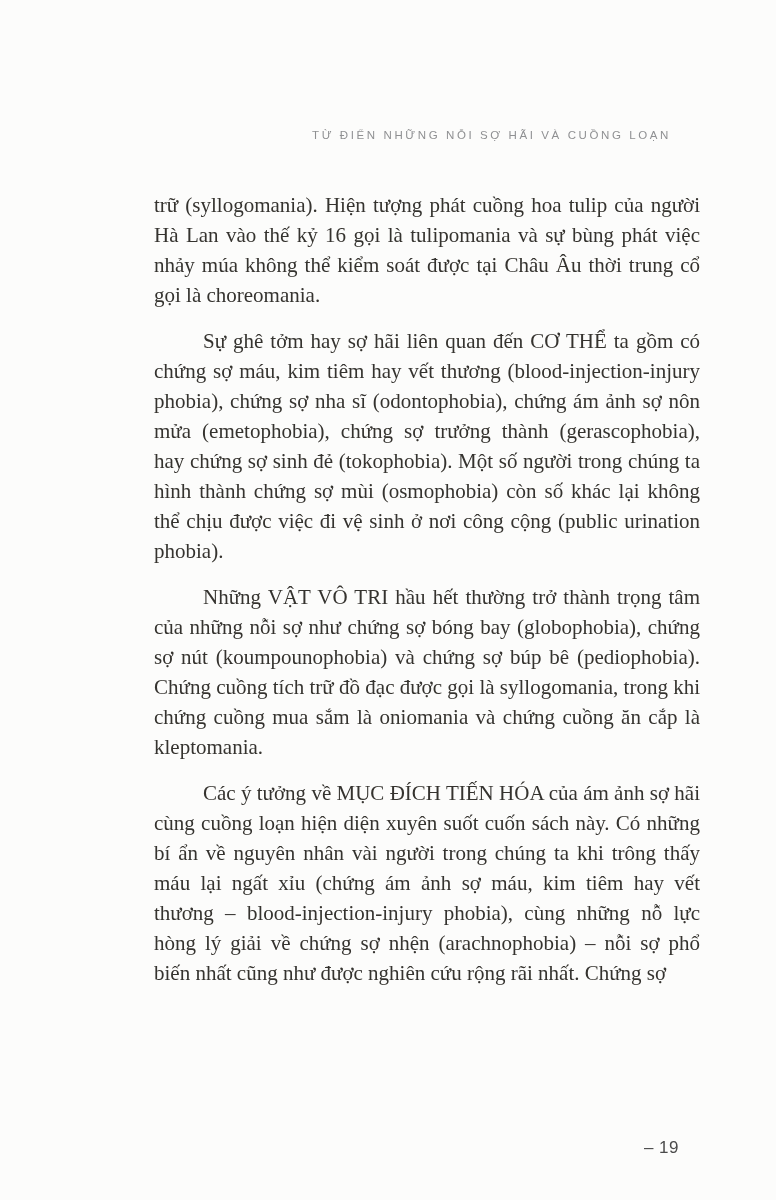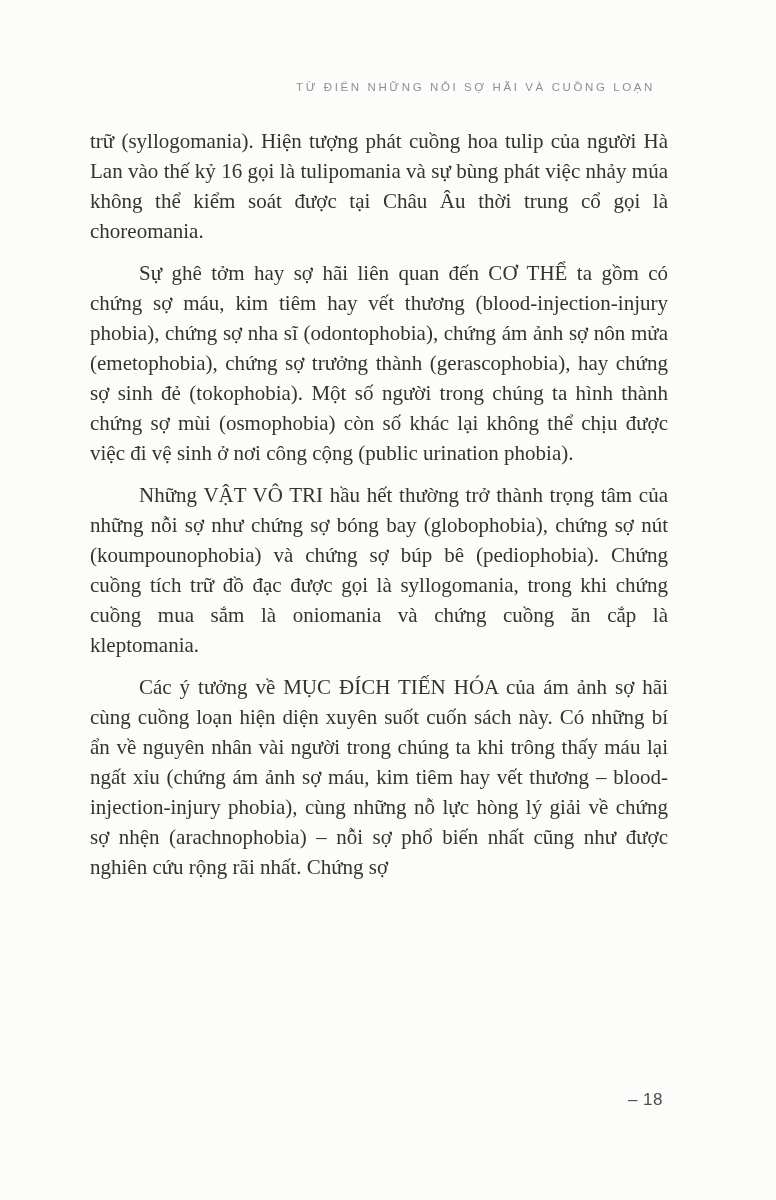--- a/index.html
+++ b/index.html
@@ -1,21 +1,21 @@
 <!DOCTYPE html>
 <html lang="vi" style="--text: #35332f; --header: #8f9092; --page-number: #4b4b4b; --background: #fcfcfb;"><head>
 <meta charset="utf-8">
 <style>
   :root{
     --text:#35332f;
     --header:#8f9092;
     --page-number:#4b4b4b;
     --background:#fcfcfb;
   }
-  *{margin:0;padding:0;box-sizing:border-box;}
+  *{margin:16px;padding:0;box-sizing:border-box;}
   html,body{width:776px;height:1200px;}
   body{
     background:var(--background);
     font-family:"Liberation Serif","DejaVu Serif",serif;
     position:relative;
     overflow:hidden;
   }
   .running-header{
     position:absolute;
     top:81px;
@@ -55,13 +55,13 @@
 
 <header class="running-header">TỪ ĐIỂN NHỮNG NỖI SỢ HÃI VÀ CUỒNG LOẠN</header>
 
 <main class="page-body">
     <div class="para">trữ (syllogomania). Hiện tượng phát cuồng hoa tulip của người Hà Lan vào thế kỷ 16 gọi là tulipomania và sự bùng phát việc nhảy múa không thể kiểm soát được tại Châu Âu thời trung cổ gọi là choreomania.</div>
     <div class="para indent">Sự ghê tởm hay sợ hãi liên quan đến CƠ THỂ ta gồm có chứng sợ máu, kim tiêm hay vết thương (blood-injection-injury phobia), chứng sợ nha sĩ (odontophobia), chứng ám ảnh sợ nôn mửa (emetophobia), chứng sợ trưởng thành (gerascophobia), hay chứng sợ sinh đẻ (tokophobia). Một số người trong chúng ta hình thành chứng sợ mùi (osmophobia) còn số khác lại không thể chịu được việc đi vệ sinh ở nơi công cộng (public urination phobia).</div>
     <div class="para indent">Những VẬT VÔ TRI hầu hết thường trở thành trọng tâm của những nỗi sợ như chứng sợ bóng bay (globophobia), chứng sợ nút (koumpounophobia) và chứng sợ búp bê (pediophobia). Chứng cuồng tích trữ đồ đạc được gọi là syllogomania, trong khi chứng cuồng mua sắm là oniomania và chứng cuồng ăn cắp là kleptomania.</div>
     <div class="para indent">Các ý tưởng về MỤC ĐÍCH TIẾN HÓA của ám ảnh sợ hãi cùng cuồng loạn hiện diện xuyên suốt cuốn sách này. Có những bí ẩn về nguyên nhân vài người trong chúng ta khi trông thấy máu lại ngất xỉu (chứng ám ảnh sợ máu, kim tiêm hay vết thương – blood-injection-injury phobia), cùng những nỗ lực hòng lý giải về chứng sợ nhện (arachnophobia) – nỗi sợ phổ biến nhất cũng như được nghiên cứu rộng rãi nhất. Chứng sợ</div>
   </main>
 
-<footer class="page-footer">– 18</footer>
+<footer class="page-footer">– 19</footer>
 
 </body></html>

